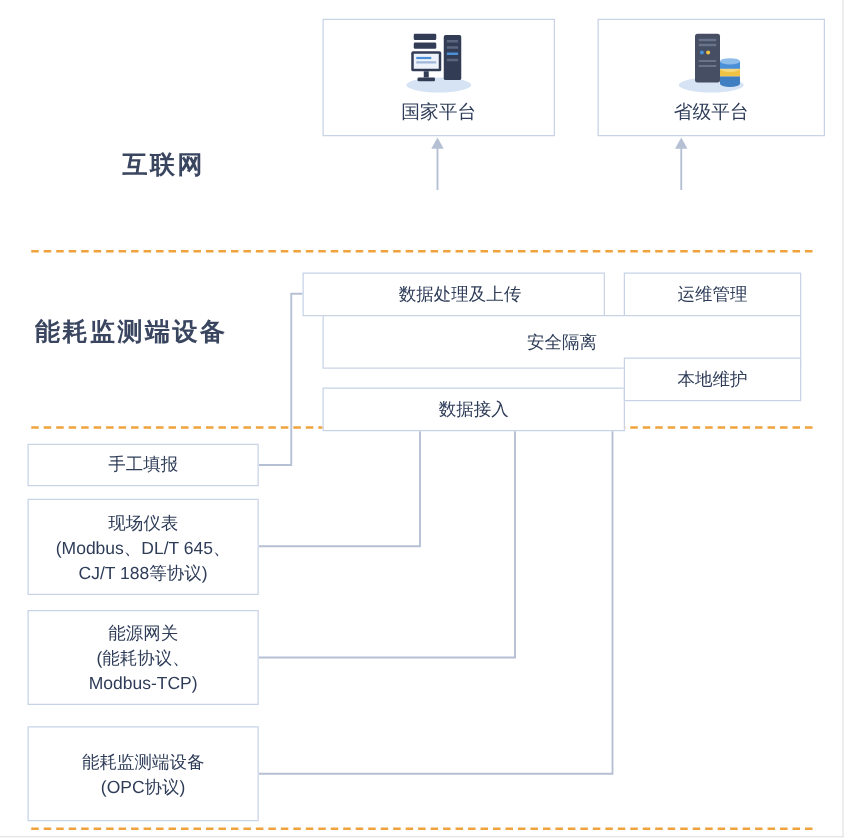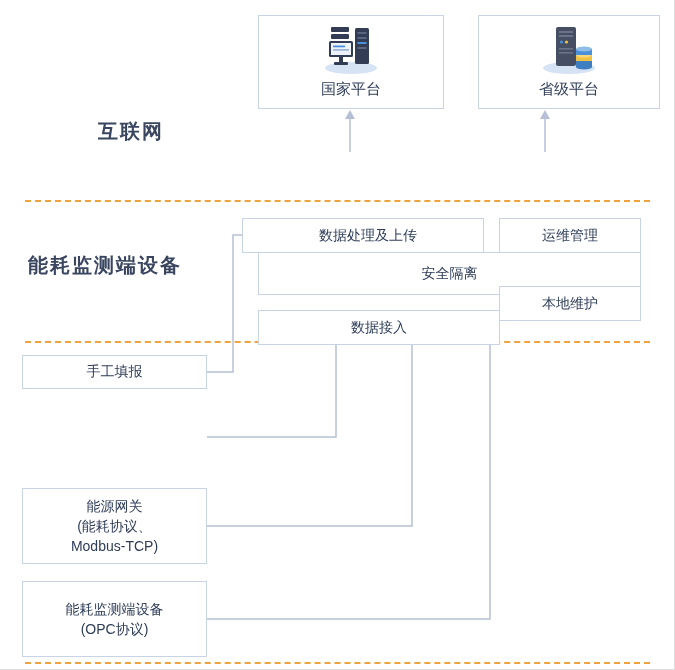--- a/index.html
+++ b/index.html
@@ -119,20 +119,25 @@
     <span>数据接入</span>
   </div>
   <div class="abs box" style="left:499px; top:286px; width:142px; height:35px;">
     <span>本地维护</span>
   </div>
 
   <div class="abs box" style="left:22px; top:355px; width:185px; height:34px;">
     <span>手工填报</span>
   </div>
 
+  <div class="abs box multiline" style="left:22px; top:399px; width:185px; height:77px;">
+    <span>现场仪表</span>
+    <span>(Modbus、DL/T 645、</span>
+    <span>CJ/T 188等协议)</span>
+  </div>
 
   <div class="abs box multiline" style="left:22px; top:488px; width:185px; height:76px;">
     <span>能源网关</span>
     <span>(能耗协议、</span>
     <span>Modbus-TCP)</span>
   </div>
 
   <div class="abs box multiline" style="left:22px; top:581px; width:185px; height:76px;">
     <span>能耗监测端设备</span>
     <span>(OPC协议)</span>

